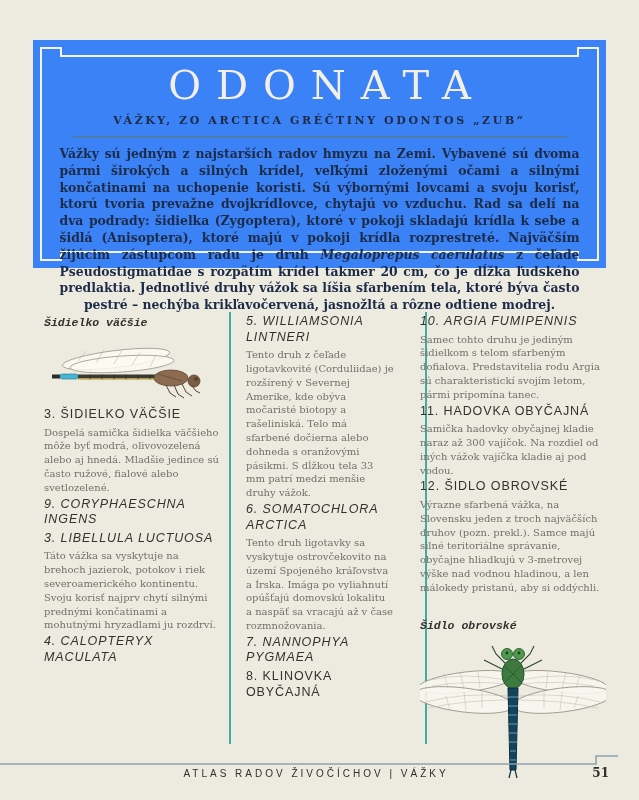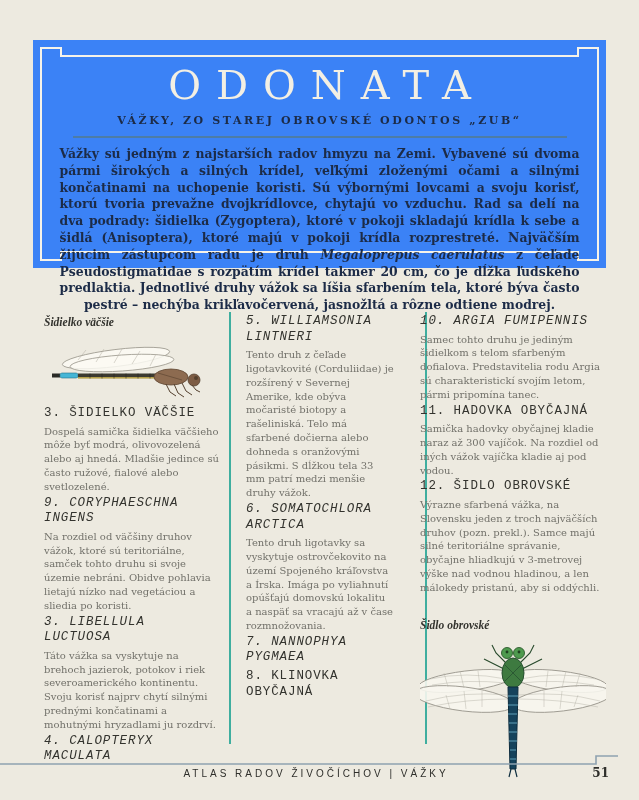--- a/index.html
+++ b/index.html
@@ -51,27 +51,27 @@
     position:absolute;left:44px;top:306px;width:562px;height:450px;
     display:grid;grid-template-columns:1fr 1fr 1fr;column-gap:26px;
   }
   .col{position:relative;}
   .v-divider{
     position:absolute;top:6px;width:2px;height:432px;background:#3fae9f;
   }
   .v-divider.d1{left:185px;}
   .v-divider.d2{left:381px;}
   .illu-label{
-    font-family:Liberation Serif, serif;
+    font-family:Liberation Mono, monospace;
     font-style:italic;font-weight:700;
     font-size:11.5px;color:#33332e;
     margin:10px 0 2px 0;
   }
   .item-heading{
-    font-family:Liberation Mono, monospace;
+    font-family:Liberation Sans, sans-serif;
     font-size:12.5px;font-weight:400;
     letter-spacing:0.9px;
     color:#33332e;
     margin:0 0 3px 0;
     line-height:1.25;
   }
   .item-heading.sci{font-style:italic;}
   .item-body{
     font-size:10px;line-height:13.8px;
     color:#72716a;
@@ -96,21 +96,21 @@
 <body>
 
 <div class="page">
 
   <div class="header-box">
     <svg class="frame-svg" width="573" height="228" viewBox="0 0 573 228">
       <path d="M 8 8 L 28 8 L 28 16 L 545 16 L 545 8 L 565 8 L 565 220 L 545 220 L 545 212 L 28 212 L 28 220 L 8 220 Z" fill="none" stroke="#f6f3e9" stroke-width="2"></path>
     </svg>
     <div class="header-content">
       <div class="page-title">ODONATA</div>
-      <div class="page-subtitle">VÁŽKY, ZO STAREJ OBROVSKÉ ODONTOS „ZUB“</div>
+      <div class="page-subtitle">VÁŽKY, ZO ARCTICA GRÉČTINY ODONTOS „ZUB“</div>
       <div class="header-divider"></div>
       <div class="intro"><span>Vážky sú jedným z najstarších radov hmyzu na Zemi. Vybavené sú dvoma pármi širokých a silných krídel, veľkými zloženými očami a silnými končatinami na uchopenie koristi. Sú výbornými lovcami a svoju korisť, ktorú tvoria prevažne dvojkrídlovce, chytajú vo vzduchu. Rad sa delí na dva podrady: šidielka (Zygoptera), ktoré v pokoji skladajú krídla k sebe a šidlá (Anisoptera), ktoré majú v pokoji krídla rozprestreté. Najväčším žijúcim zástupcom radu je druh </span><span class="sp-italic">Megaloprepus caerulatus</span><span> z čeľade Pseudostigmatidae s rozpätím krídel takmer 20 cm, čo je dĺžka ľudského predlaktia. Jednotlivé druhy vážok sa líšia sfarbením tela, ktoré býva často pestré – nechýba krikľavočervená, jasnožltá a rôzne odtiene modrej.</span></div>
     </div>
   </div>
 
   <div class="main">
     <div class="v-divider d1"></div>
     <div class="v-divider d2"></div>
 
     <div class="col">
@@ -152,21 +152,20 @@
           <polyline points="130,54 134,63 140,67"></polyline>
           <polyline points="138,53 142,61 148,65"></polyline>
           <polyline points="148,55 152,60 156,62"></polyline>
         </g>
       </svg>
 
       <div class="item-heading">3. ŠIDIELKO VÄČŠIE</div>
       <p class="item-body">Dospelá samička šidielka väčšieho môže byť modrá, olivovozelená alebo aj hnedá. Mladšie jedince sú často ružové, fialové alebo svetlozelené.</p>
 
       <div class="item-heading sci">9. CORYPHAESCHNA INGENS</div>
-      <p class="item-body">Na rozdiel od väčšiny druhov vážok, ktoré sú teritoriálne, samček tohto druhu si svoje územie nebráni. Obidve pohlavia lietajú nízko nad vegetáciou a sliedia po koristi.</p>
 
       <div class="item-heading sci">3. LIBELLULA LUCTUOSA</div>
       <p class="item-body">Táto vážka sa vyskytuje na brehoch jazierok, potokov i riek severoamerického kontinentu. Svoju korisť najprv chytí silnými prednými končatinami a mohutnými hryzadlami ju rozdrví.</p>
 
       <div class="item-heading sci">4. CALOPTERYX MACULATA</div>
       
     </div>
 
     <div class="col">
       <div class="item-heading sci" style="margin-top:8px">5. WILLIAMSONIA LINTNERI</div>

